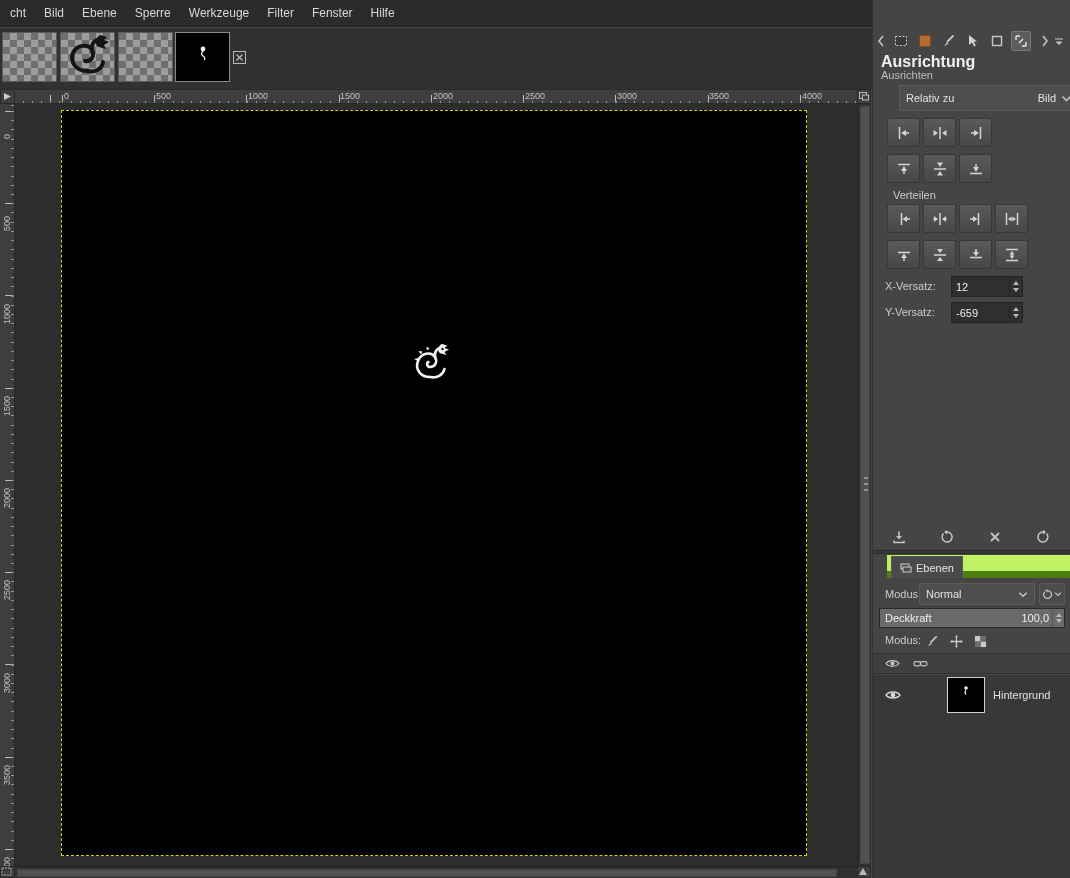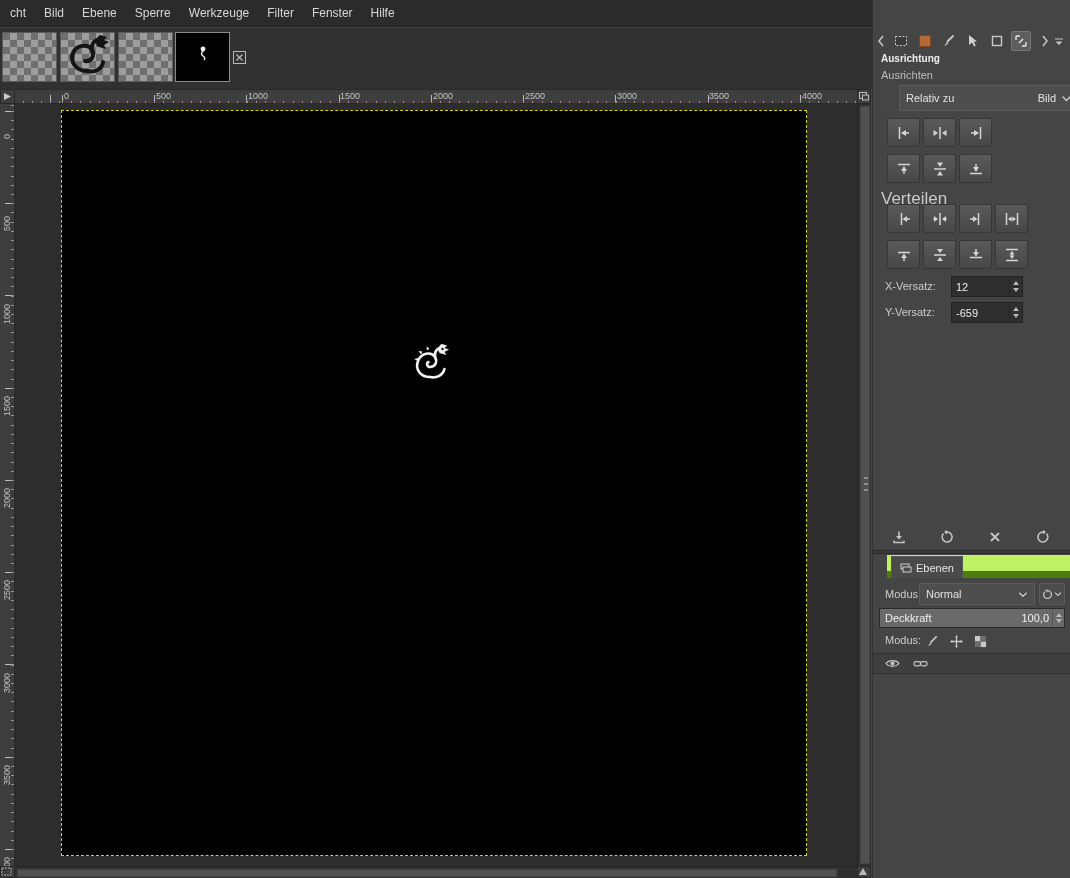--- a/index.html
+++ b/index.html
@@ -57,30 +57,30 @@
     border:1px solid #444}
 
   
   .dock{position:absolute;left:872px;top:0;width:198px;height:878px;background:#454545;
     border-left:1px solid #333}
   .toolrow{position:absolute;left:0;top:30px;width:198px;height:22px;display:flex;align-items:center}
   .ticon{width:20px;height:20px;margin-left:4px;display:flex;align-items:center;justify-content:center;
     border:1px solid transparent;border-radius:2px}
   .ticon.pressed{background:#5d5d5d;border:1px solid #777}
   .chev{width:12px;height:20px;display:flex;align-items:center;justify-content:center;margin-left:2px}
-  .panel-title{position:absolute;left:8px;top:53px;font-weight:bold;color:#efefef;font-size:10px}
+  .panel-title{position:absolute;left:8px;top:53px;font-weight:bold;color:#efefef;font-size:16px}
   .panel-sub{position:absolute;left:8px;top:69px;color:#bdbdbd;font-size:11px}
   .combo{position:absolute;display:flex;align-items:center;background:#4e4e4e;
     border:1px solid #5d5d5d;border-radius:2px;font-size:11px;color:#e2e2e2;padding:0 6px}
   .combo .grow{flex:1}
   .abtn{width:33px;height:29px;margin-right:3px;display:inline-flex;align-items:center;
     justify-content:center;background:linear-gradient(#5a5a5a,#474747);
     border:1px solid #373737;border-radius:2px;padding:0}
   .btnrow{position:absolute;left:14px;display:flex}
-  .seclbl{position:absolute;left:8px;color:#c9c9c9;font-size:17px}
+  .seclbl{position:absolute;left:20px;color:#c9c9c9;font-size:11px}
   .spinrow{position:absolute;left:0;width:198px;height:22px}
   .spinrow .lbl{position:absolute;left:12px;top:4px;font-size:11px;color:#cccccc}
   .spin{position:absolute;left:78px;top:0;width:72px;height:21px;display:flex;
     background:#2f2f2f;border:1px solid #232323}
   .spin input{flex:1;min-width:0;background:transparent;border:0;outline:0;color:#ececec;
     font-size:11px;padding:0 4px;font-family:"Liberation Sans",sans-serif}
   .spin-btns{width:13px;border-left:1px solid #232323;display:flex;flex-direction:column}
   .spin-up,.spin-down{flex:1;display:flex;align-items:center;justify-content:center}
   .spin-up::after{content:"";border:3px solid transparent;border-bottom:4px solid #b9b9b9}
   .spin-down::after{content:"";border:3px solid transparent;border-top:4px solid #b9b9b9}
@@ -541,15 +541,32 @@
           </svg>
       </span>
       <span style="position:absolute;left:40px;top:3px">
         <svg width="15" height="13" viewBox="0 0 16 14">
             <rect x="1" y="5" width="7" height="4.5" rx="2" fill="none" stroke="#c4c4c4" stroke-width="1.3"></rect>
             <rect x="8" y="5" width="7" height="4.5" rx="2" fill="none" stroke="#c4c4c4" stroke-width="1.3"></rect>
           </svg>
       </span>
     </div>
 
+    <div class="llist">
+      <div class="lrow">
+        <span class="leye">
+          <svg width="16" height="14" viewBox="0 0 16 14">
+              <path d="M1 7 C4 3 12 3 15 7 C12 11 4 11 1 7 Z" fill="none" stroke="#d8d8d8" stroke-width="1.3"></path>
+              <circle cx="8" cy="7" r="2.3" fill="#d8d8d8"></circle>
+            </svg>
+        </span>
+        <span class="lthumb">
+          <svg width="36" height="34" viewBox="0 0 36 34">
+              <circle cx="18" cy="10" r="1.8" fill="#f0f0f0"></circle>
+              <path d="M18 12 q-2 2.5 0 4.5" stroke="#f0f0f0" stroke-width="1.1" fill="none"></path>
+            </svg>
+        </span>
+        <span class="lname">Hintergrund</span>
+      </div>
+    </div>
 
   </div>
 </div>
 
 </body></html>

